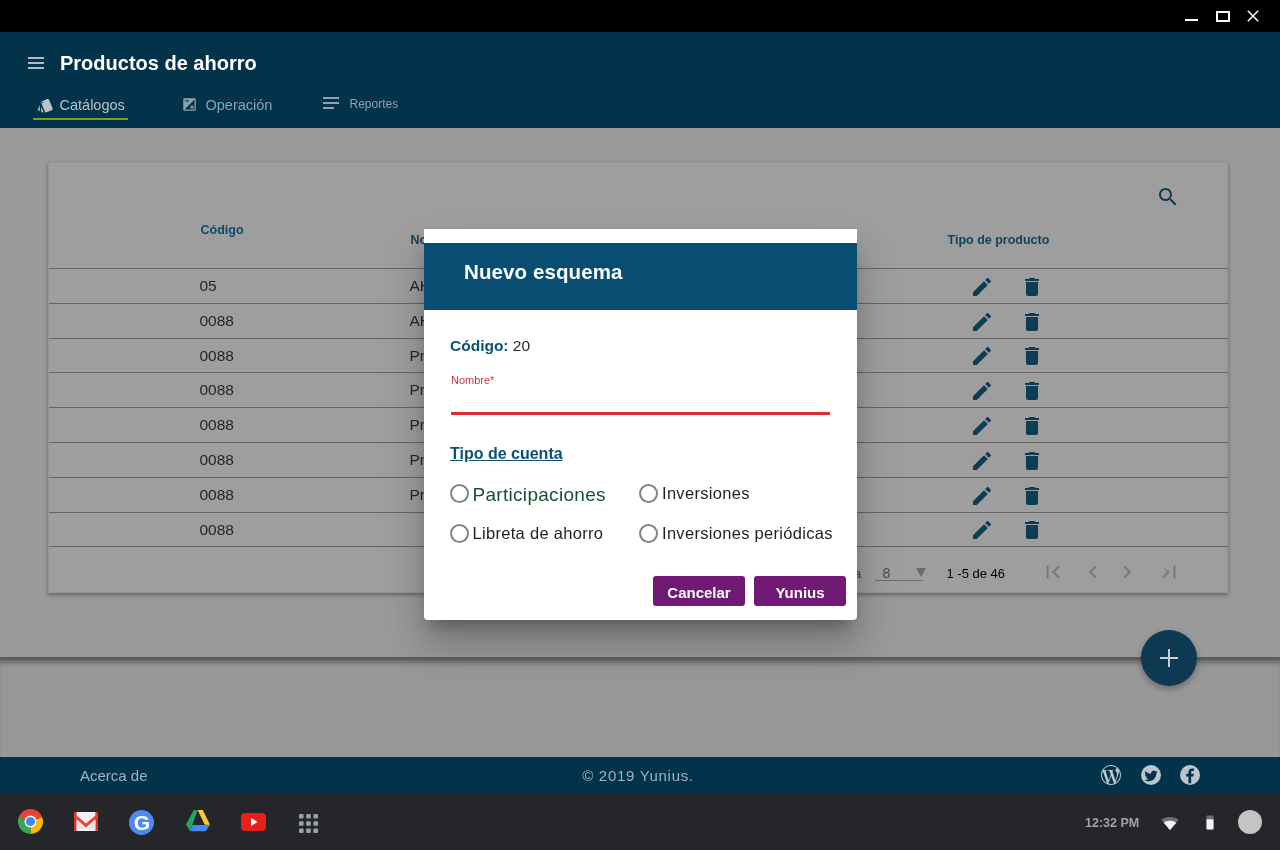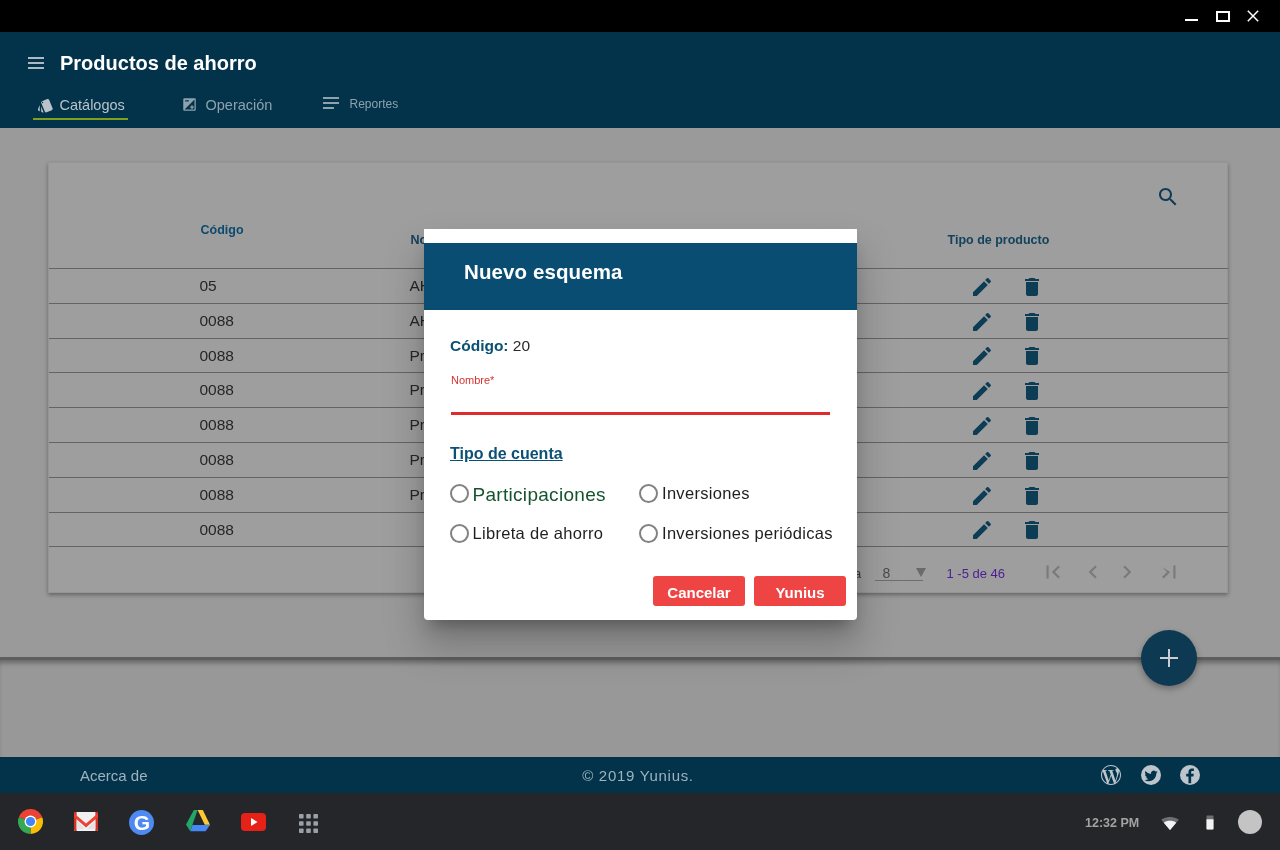--- a/index.html
+++ b/index.html
@@ -141,21 +141,21 @@
       <path d="M3 17.25V21h3.75L17.81 9.94l-3.75-3.75L3 17.25zM20.71 7.04c.39-.39.39-1.02 0-1.41l-2.34-2.34c-.39-.39-1.02-.39-1.41 0l-1.83 1.83 3.75 3.75 1.83-1.83z"></path>
     </svg>
   <svg class="abs trash" style="top:355.9px;" width="24" height="24" viewBox="0 0 24 24">
       <path d="M6 19c0 1.1.9 2 2 2h8c1.1 0 2-.9 2-2V7H6v12zM19 4h-3.5l-1-1h-5l-1 1H5v2h14V4z"></path>
     </svg>
 
   <div class="abs" style="left:716px;top:403.5px;font-size:13px;color:#3c3c3c;">Items por página</div>
   <div class="abs" style="left:834px;top:402.5px;font-size:14px;color:#4a4a4a;">8</div>
   <div class="abs" style="left:826.8px;top:417.5px;width:47.5px;height:1px;background:#6e6e6e;"></div>
   <div class="abs" style="left:867px;top:405.5px;width:0;height:0;border-left:5px solid transparent;border-right:5px solid transparent;border-top:9.5px solid #6a6a6a;"></div>
-  <div class="abs" style="left:898px;top:403.5px;font-size:13px;color:#4c1d95;">1 -5 de 46</div>
+  <div class="abs" style="left:898px;top:403.5px;font-size:13px;color:#000000;">1 -5 de 46</div>
   <svg class="abs" style="left:991px;top:396.4px;" width="26" height="26" viewBox="0 0 24 24" fill="#7a7a7a">
       <path d="M18.41 16.59L13.82 12l4.59-4.59L17 6l-6 6 6 6zM6 6h2v12H6z"></path>
     </svg>
   <svg class="abs" style="left:1031.3px;top:396.4px;" width="26" height="26" viewBox="0 0 24 24" fill="#7a7a7a">
       <path d="M15.41 7.41L14 6l-6 6 6 6 1.41-1.41L10.83 12z"></path>
     </svg>
   <svg class="abs" style="left:1065.4px;top:396.4px;" width="26" height="26" viewBox="0 0 24 24" fill="#7a7a7a">
       <path d="M10 6L8.59 7.41 13.17 12l-4.58 4.59L10 18l6-6z"></path>
     </svg>
   <svg class="abs" style="left:1107.2px;top:396.4px;" width="26" height="26" viewBox="0 0 24 24" fill="#7a7a7a">
@@ -266,19 +266,19 @@
   <div class="abs" style="left:48.5px;top:294.5px;font-size:16.5px;letter-spacing:0.3px;color:#1f1f1f;">Libreta de ahorro</div>
   <div class="abs radio" style="left:214.5px;top:295px;"></div>
   <div class="abs" style="left:238px;top:294.5px;font-size:16.5px;letter-spacing:0.3px;color:#1f1f1f;">Inversiones periódicas</div>
 
   <div class="abs btn" style="left:229px;top:347px;width:92px;">Cancelar</div>
   <div class="abs btn" style="left:330px;top:347px;width:92px;">Yunius</div>
 </div>
 
 <style>
   .radio { width:19px; height:19px; border:2.2px solid #828282; border-radius:50%; }
-  .btn { height:30px; background:#ef4444; border-radius:3px; color:#fff; font-size:15px; font-weight:bold; text-align:center; line-height:34px; }
+  .btn { height:30px; background:#701a75; border-radius:3px; color:#fff; font-size:15px; font-weight:bold; text-align:center; line-height:34px; }
   .row { left:0; width:1179px; height:34.8px; border-top:1px solid #646464; }
   .row .c1 { position:absolute; left:151px; top:8px; font-size:15.5px; color:#262626; }
   .row .c2 { position:absolute; left:361px; top:8px; font-size:15.5px; color:#262626; }
   .pen { left:921px; fill:#0d3c55; }
   .trash { left:971.7px; fill:#0d3c55; }
 </style>
 
 </body></html>

